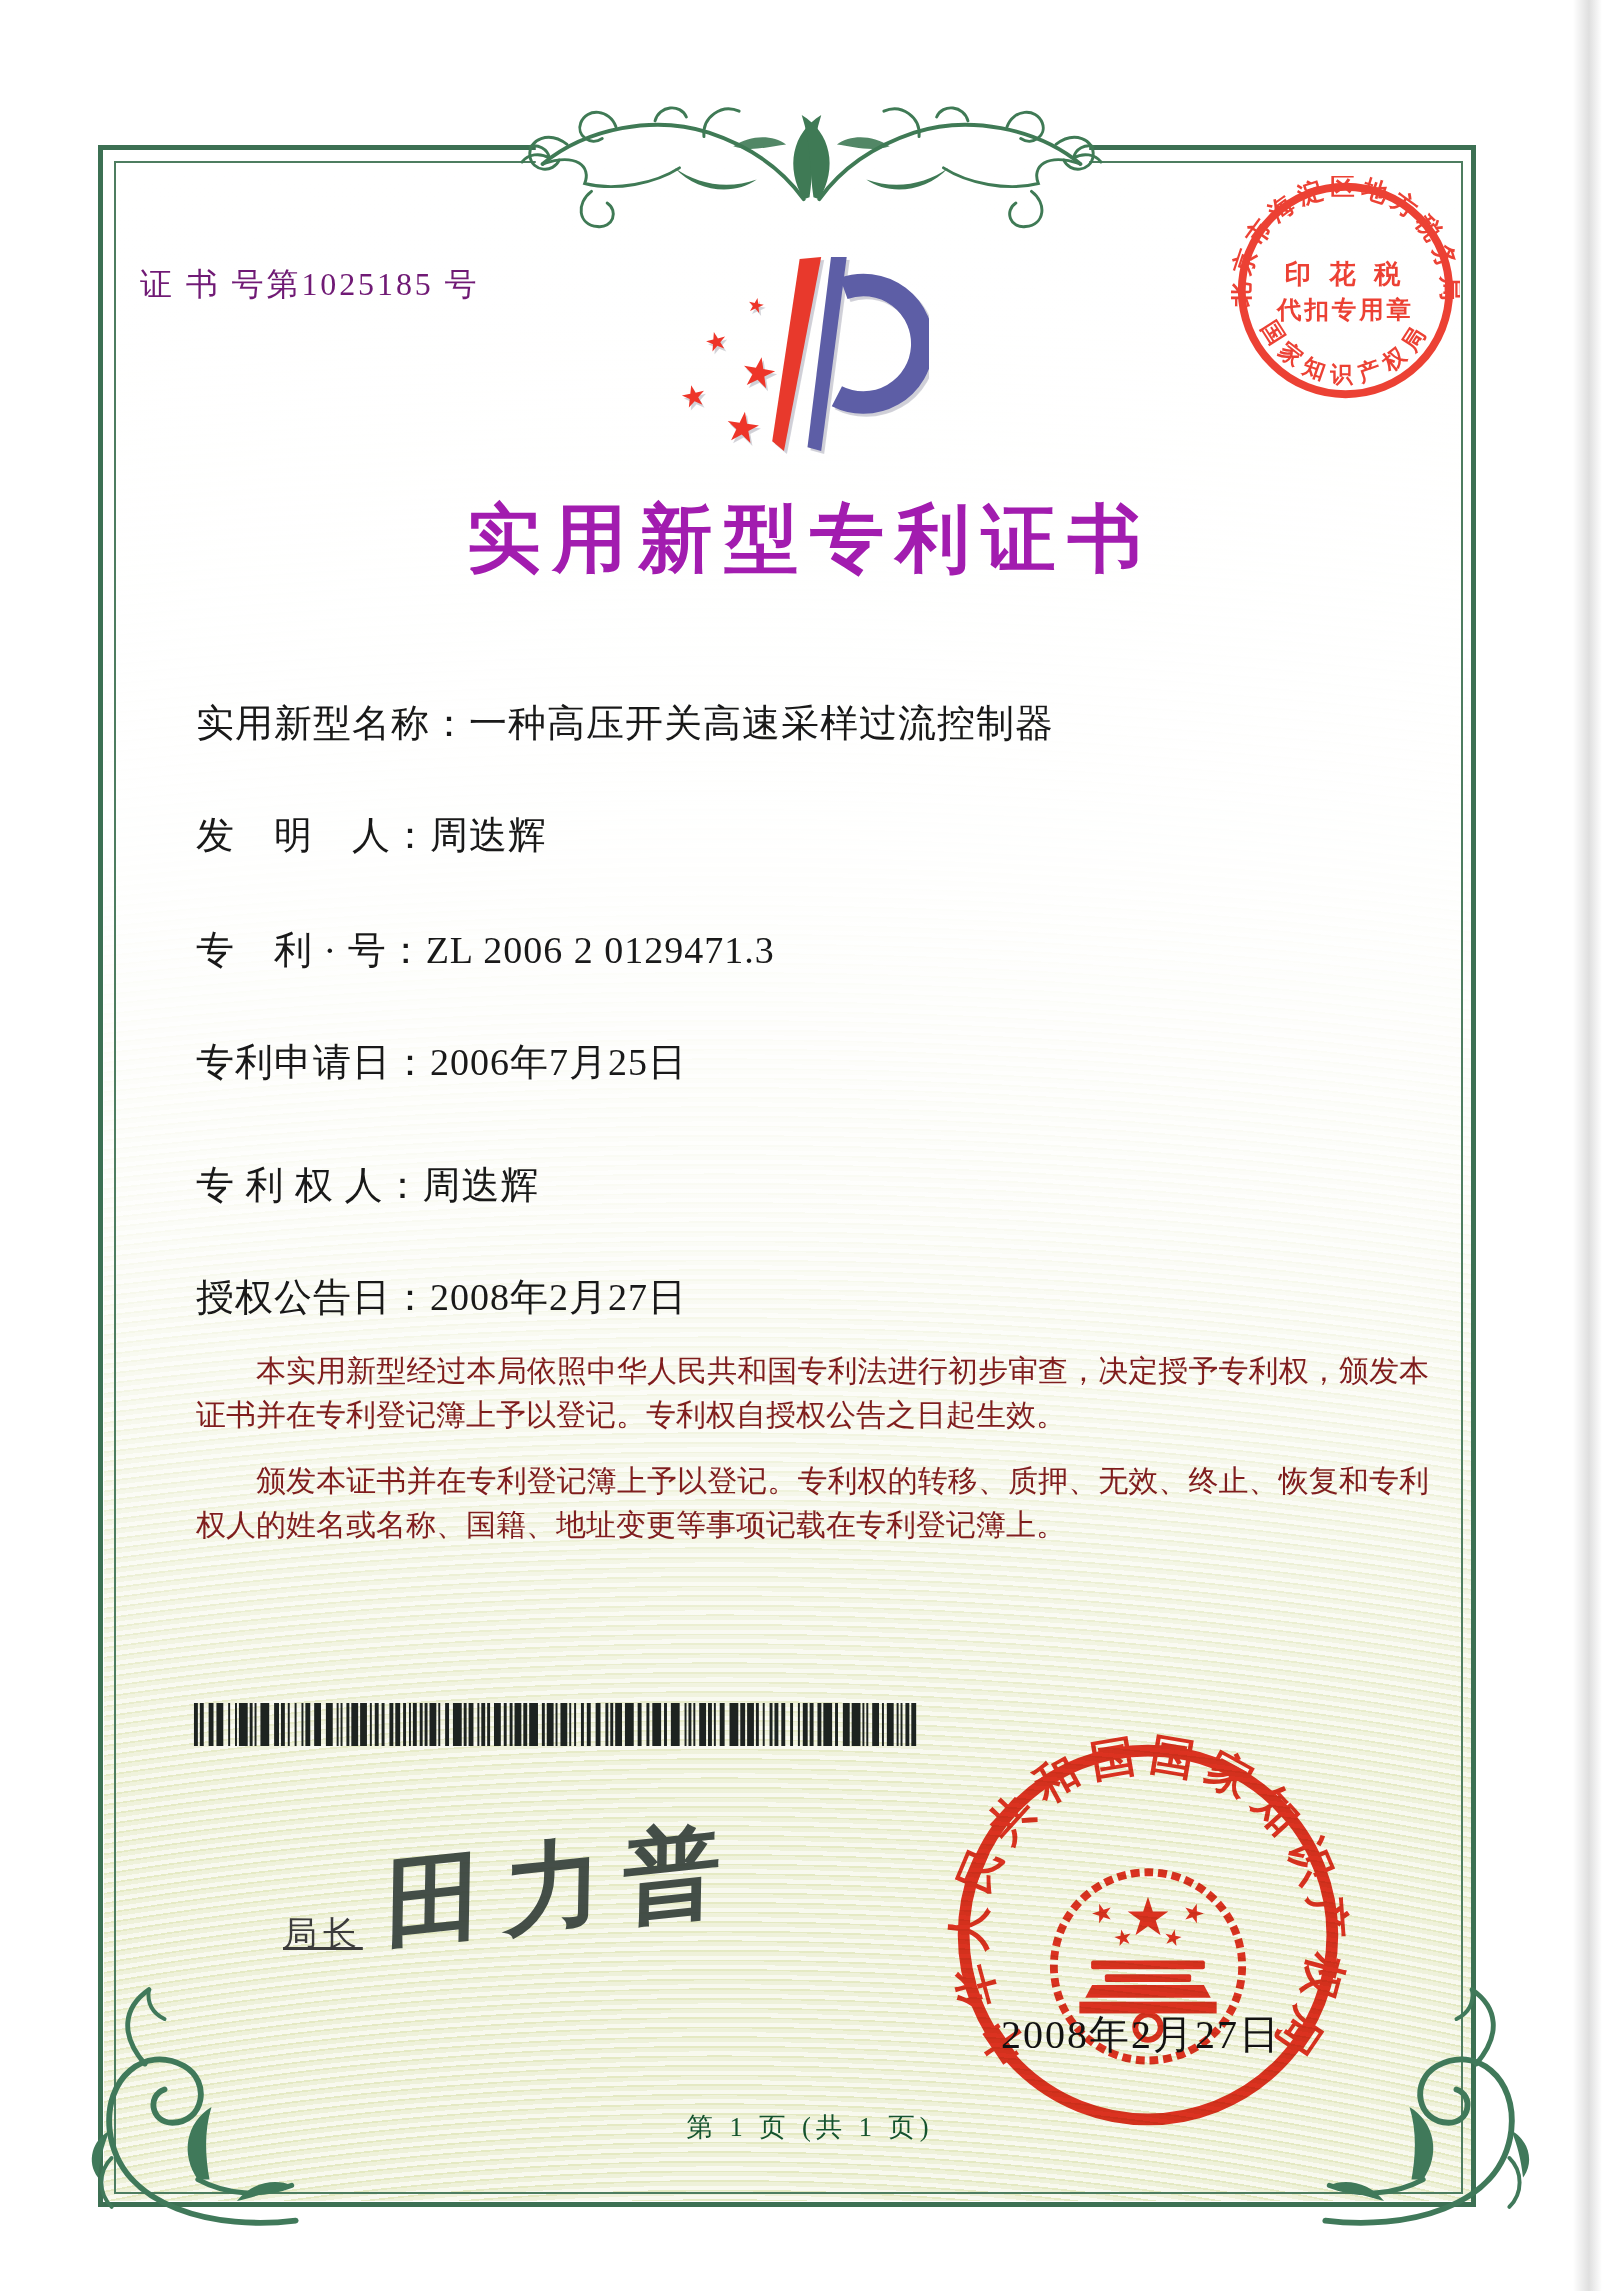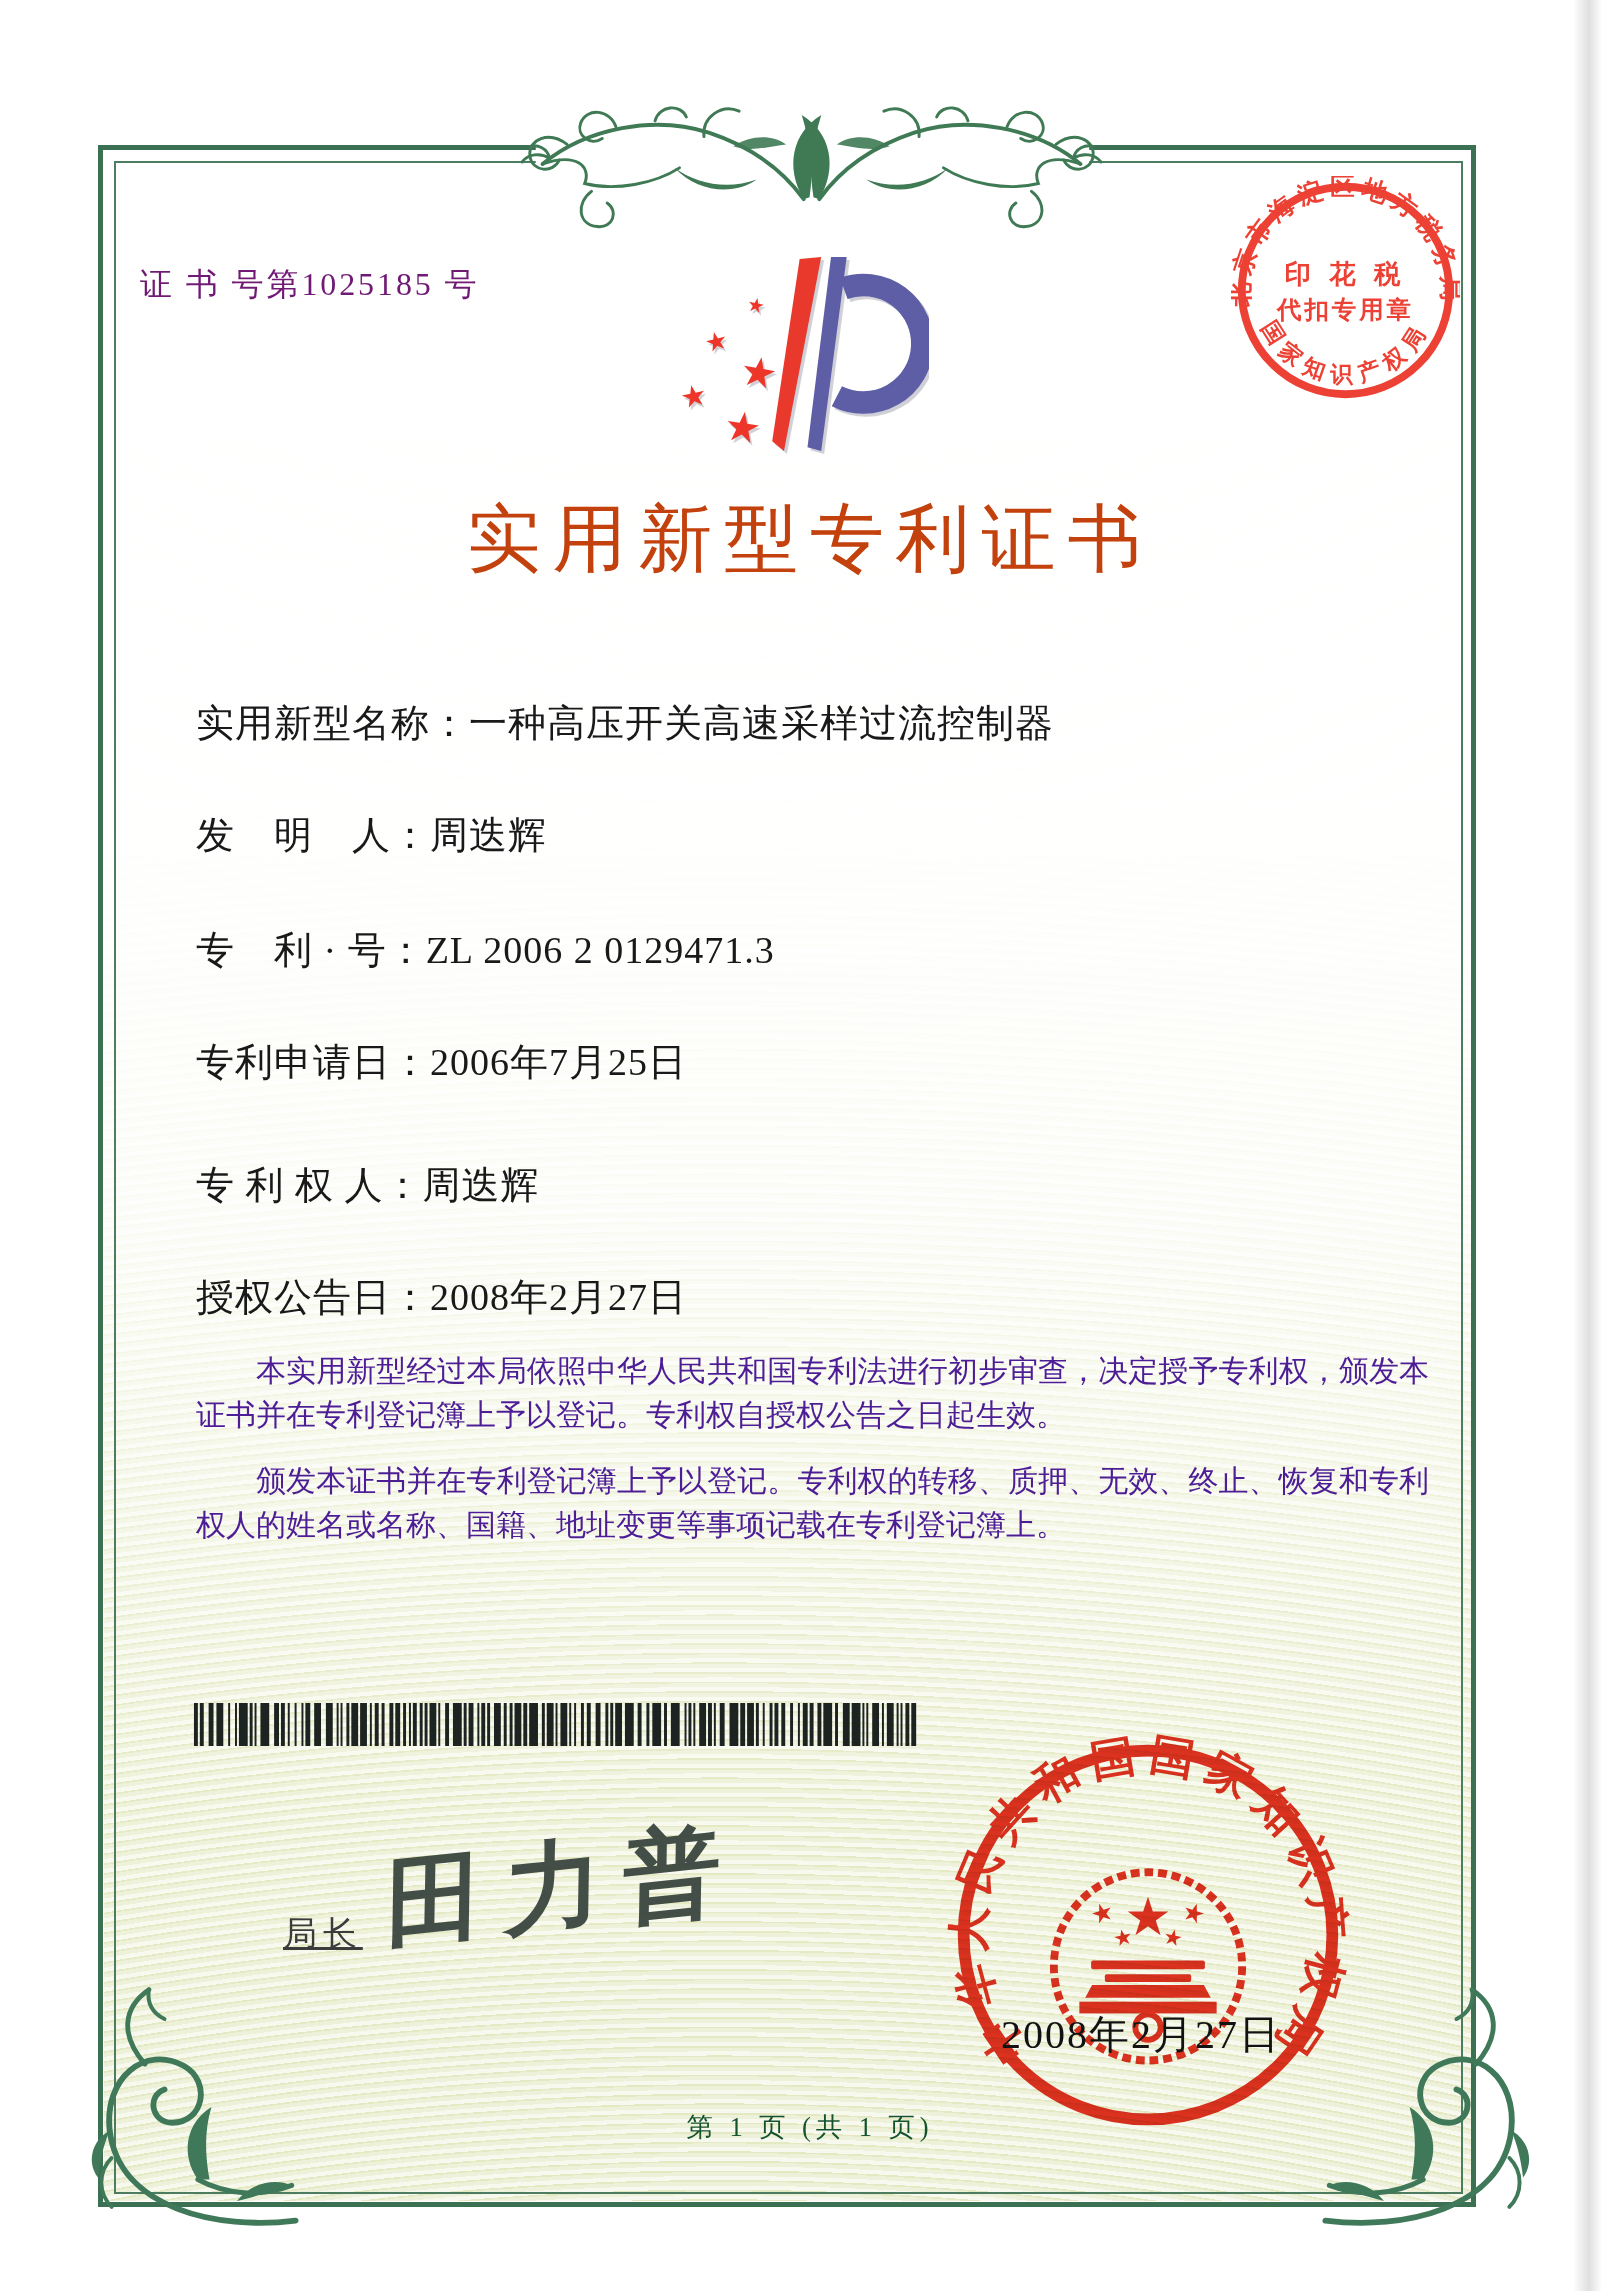--- a/index.html
+++ b/index.html
@@ -19,26 +19,26 @@
       repeating-radial-gradient(ellipse 2254px 1470px at 45% 165%, #e4e9c2 0 2.5px, #f8f9ee 2.5px 8.8px, #eef1d9 8.8px 14.7px);
   }
   
   .frame-outer{position:absolute;left:98px;top:145px;width:1368px;height:2052px;
     border:5.9px solid #3c7053;}
   .frame-inner{position:absolute;left:114px;top:161px;width:1345px;height:2029px;
     border:2px solid #4d7d60;}
   .abs{position:absolute;}
   .cert-no{left:140px;top:263px;font-size:32px;letter-spacing:2.9px;color:#701a75;}
   .title{left:50%;top:490px;transform:translateX(-50%);white-space:nowrap;
-    font-size:74px;font-weight:400;letter-spacing:11.8px;color:#c2410c;}
+    font-size:74px;font-weight:700;letter-spacing:11.8px;color:#a21caf;}
   .field-row{left:196px;font-size:38px;color:#191919;white-space:nowrap;}
   .field-row .lbl{letter-spacing:1px;}
   .field-row .val{letter-spacing:1px;}
   .paras{left:196px;top:1349px;width:1233px;font-size:30px;line-height:44px;
-    text-align:justify;color:#4c1d95;}
+    text-align:justify;color:#7f1d1d;}
   .paras p{margin:0 0 21.6px 0;text-indent:2em;}
   .barcode{left:193px;top:1703px;width:730px;height:43px;}
   .director-label{left:283px;top:1911px;font-size:34px;color:#3c3c3c;letter-spacing:5.9px;text-decoration:underline;}
   .signature{left:384px;top:1821px;width:372px;height:186px;
     font-size:98px;font-weight:600;color:#37423c;letter-spacing:21.6px;white-space:nowrap;
     transform:rotate(-6deg) skewX(-7deg);opacity:.93;}
   .seal-date{left:1001px;top:2007px;font-size:40px;letter-spacing:2px;color:#121212;z-index:8;}
   .page-footer{left:0;top:2109px;width:1620px;text-align:center;font-size:26.5px;letter-spacing:4.9px;color:#14532d;}
   .stamp{mix-blend-mode:multiply;}
   svg text{font-family:"Liberation Serif","DejaVu Serif",serif;}

